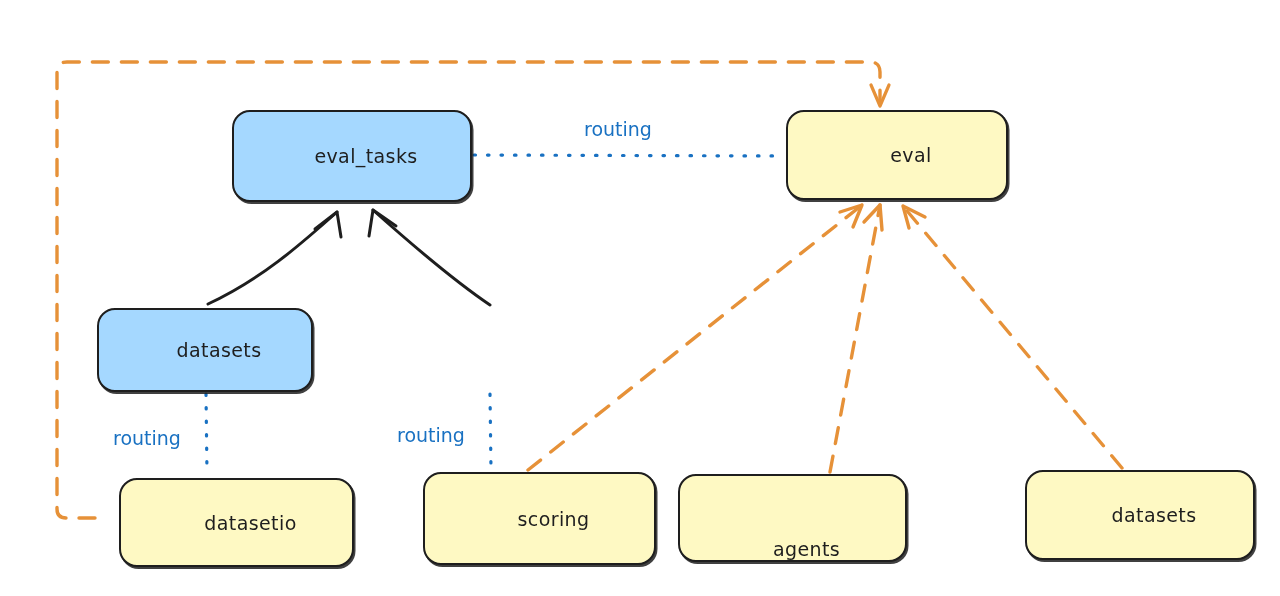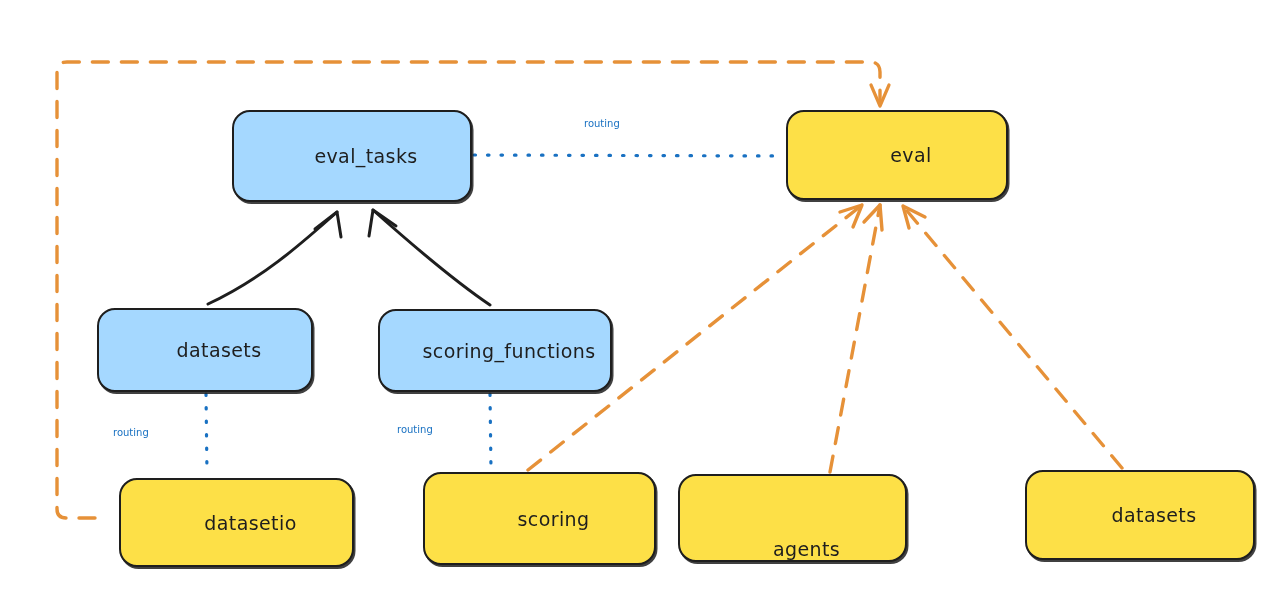--- a/index.html
+++ b/index.html
@@ -37,25 +37,25 @@
     padding-left: 28px;
   }
   .node .node-label {
     font-family: "DejaVu Sans", sans-serif;
     font-size: 19px;
     color: #1e1e1e;
     letter-spacing: 0.4px;
     white-space: nowrap;
   }
   .node.blue  { background: #a5d8ff; }
-  .node.green { background: #fde047; }
+  .node.green { background: #fef9c3; }
   .edge-label {
     position: absolute;
     font-family: "DejaVu Sans", sans-serif;
-    font-size: 10px;
+    font-size: 19px;
     color: #1971c2;
     white-space: nowrap;
   }
 </style>
 </head>
 <body>
 
 <div id="canvas">
 
   <svg id="edges" viewBox="0 0 1280 596" width="1280" height="596" xmlns="http://www.w3.org/2000/svg">
@@ -108,23 +108,20 @@
   </div>
 
   <div class="node green" style="left:786px; top:110px; width:222px; height:90px;">
     <span class="node-label">eval</span>
   </div>
 
   <div class="node blue" style="left:97px; top:308px; width:216px; height:84px;">
     <span class="node-label">datasets</span>
   </div>
 
-  <div class="node blue" style="left:378px; top:309px; width:234px; height:83px;">
-    <span class="node-label">scoring_functions</span>
-  </div>
 
   <div class="node green" style="left:95px; top:478px; width:235px; height:89px;margin-left:24px;">
     <span class="node-label">datasetio</span>
   </div>
 
   <div class="node green" style="left:387px; top:472px; width:233px; height:93px;margin-left:36px;">
     <span class="node-label">scoring</span>
   </div>
 
   <div class="node green" style="left:678px; top:474px; width:229px; height:88px;align-items:flex-end;">

